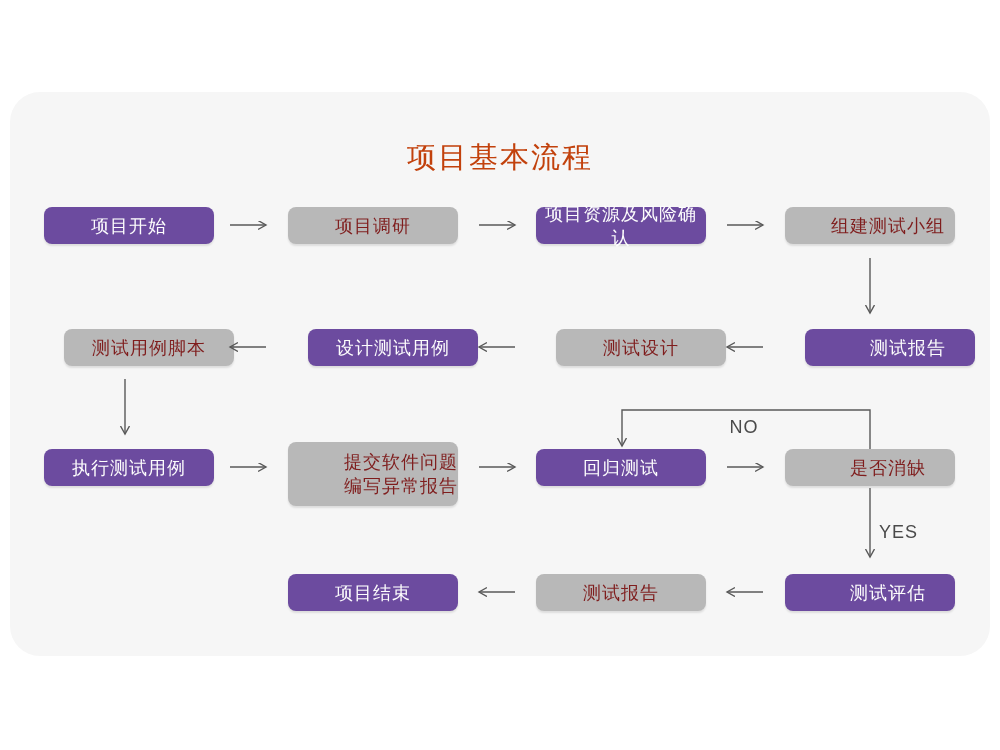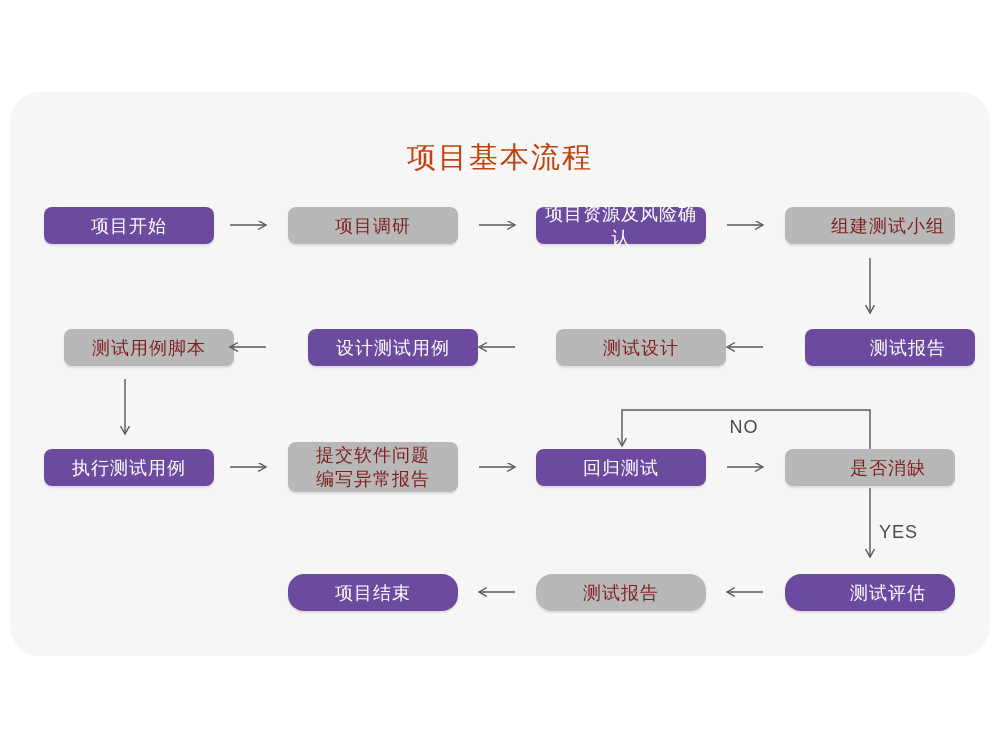--- a/index.html
+++ b/index.html
@@ -37,28 +37,28 @@
     align-items: center;
     justify-content: center;
     font-size: 18px;
     letter-spacing: 1px;
     line-height: 24px;
     text-align: center;
     box-shadow: 0 2px 2px rgba(0,0,0,0.10);
   }
   .node.purple { background: #6c4b9f; color: #fdfdfd; }
   .node.gray   { background: #b8b8b8; color: #7f1d1d; }
-  .node.tall   { height: 50px; }
+  .node.tall   { height: 64px; align-items: flex-end; }
 
   
   .r1 { top: 207px; }
   .r2 { top: 329px; margin-left: 20px; }
   .r3 { top: 449px; }
   .r3t { top: 442px; }
-  .r4 { top: 574px; border-radius: 16px; }
+  .r4 { top: 574px; }
   .c1 { left: 44px; }
   .c2 { left: 288px; }
   .c3 { left: 536px; }
   .c4 { left: 785px; padding-left: 36px; }
 
   .arrow-layer {
     position: absolute;
     left: 0; top: 0;
     width: 1000px; height: 750px;
     pointer-events: none;

